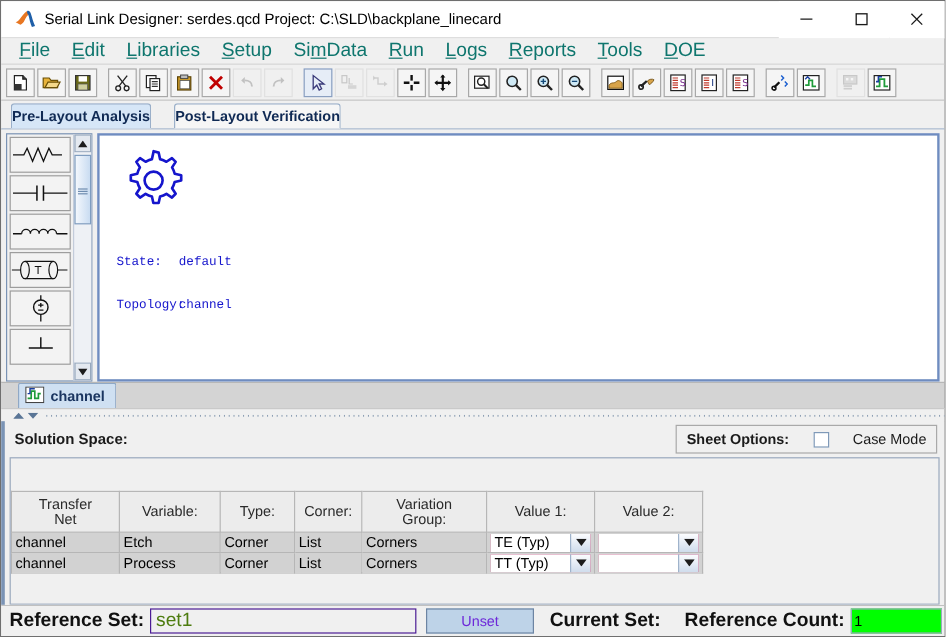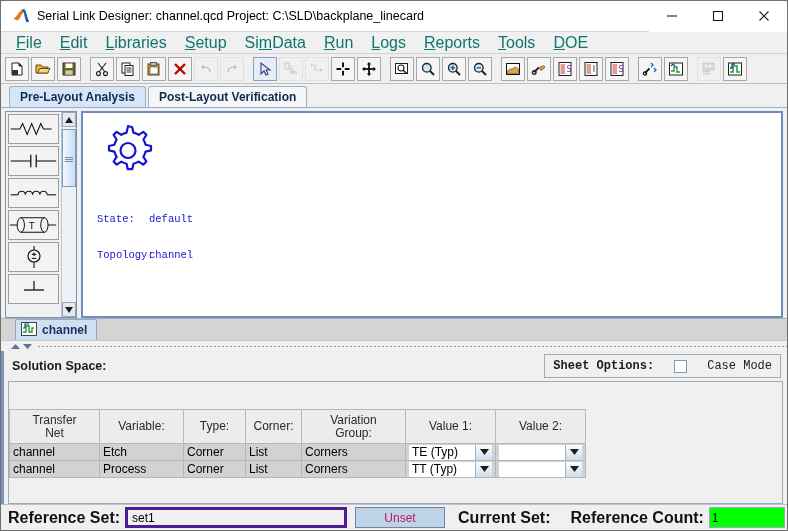--- a/index.html
+++ b/index.html
@@ -79,29 +79,29 @@
   
   .tabstrip {
     height: 24px; min-height: 24px;
     background: #f0f0f0;
     display: flex; align-items: flex-end;
     padding-left: 8px;
     border-bottom: 1px solid #9aafc9;
   }
   .tab {
     height: 21px;
-    padding: 0 10px;
+    padding: 0 0;
     display: flex; align-items: center;
     font-size: 12px; font-weight: bold;
     border: 1px solid #9aafc9;
     border-bottom: none;
     border-radius: 3px 3px 0 0;
     background: #f6f6f6;
     color: #102a54;
-    margin-right: 2px;
+    margin-right: 19px;
   }
   .tab.selected { background: #d6e6f7; }
 
   
   .editor-wrap {
     height: 210px; min-height: 210px;
     background: #f0f0f0;
     padding: 3px 4px 0 4px;
     display: flex;
     position: relative;
@@ -222,21 +222,20 @@
     position: relative;
   }
   .ss-title { font-size: 12.5px; font-weight: bold; color: #1b1b1b; }
   .sheet-options {
     position: absolute; right: 6px; top: 3px;
     height: 24px;
     display: flex; align-items: center; gap: 20px;
     padding: 0 8px;
     border: 1px solid #a9a9a9;
     background: #f0f0f0;
-    font-family: Liberation Mono, monospace;
   }
   .so-label { font-size: 12px; font-weight: bold; color: #1b1b1b; }
   .cb {
     width: 13px; height: 13px;
     border: 1px solid #7f99b8;
     background: #ffffff;
     display: inline-block;
   }
   .cb-text { font-size: 12px; color: #1b1b1b; }
 
@@ -308,32 +307,32 @@
   .st-label {
     display: flex; align-items: center;
     font-size: 16px; font-weight: bold; color: #111;
     padding: 0 5px;
     white-space: nowrap;
   }
   .st-field {
     flex: 0 0 auto;
     width: 222px;
     background: #f0f0f0;
-    border: 3px solid #4c1d95;
+    border: 1px solid #4c1d95;
     display: flex; align-items: center;
     padding-left: 4px;
-    font-size: 12px; font-weight: normal; color: #000000;
+    font-size: 16px; font-weight: normal; color: #4d7c0f;
   }
   .st-btn {
     width: 90px;
     margin: 0 8px;
     background: #bed3e8;
     border: 1px solid #6d85a3;
     display: flex; align-items: center; justify-content: center;
-    font-size: 12px; color: #be185d;
+    font-size: 12px; color: #6d28d9;
   }
   .st-green {
     flex: 1;
     background: #00ff00;
     border: 1px solid #9aa9bd;
     display: flex; align-items: center;
     padding-left: 2px;
     font-size: 12px; color: #000;
   }
 </style>
@@ -342,21 +341,21 @@
 
 <div class="app">
 
   <div class="titlebar">
     <div class="app-logo">
       <svg width="18" height="16" viewBox="0 0 18 16">
         <path d="M1 10.5 C4 10 5.5 6 8 3.5 C9.2 2.3 9.9 1.6 10.6 1.2 L12 4 C10.6 4.8 9.6 6.6 8.4 9 C7.6 10.6 6.6 12 5 12.6 Z" fill="#e87722"></path>
         <path d="M10.6 1.2 C12 0.6 13 1.4 13.6 3 C14.6 5.6 15.4 10 17.2 13.6 L14.6 14.6 C13.2 11.6 12.6 8.2 12 5.8 C11.7 4.6 11.3 3.6 10.6 3.1 Z" fill="#1f5fa8"></path>
       </svg>
     </div>
-    <div class="title-text">Serial Link Designer: channel.qcd Project: C:\SLD\backplane_linecard</div>
+    <div class="title-text">Serial Link Designer: serdes.qcd Project: C:\SLD\backplane_linecard</div>
     <div class="win-buttons">
       <div class="win-btn">
         <svg width="12" height="12" viewBox="0 0 12 12">
             <line x1="1" y1="6" x2="11" y2="6" stroke="#1a1a1a" stroke-width="1.1"></line>
           </svg>
       </div>
       <div class="win-btn">
         <svg width="12" height="12" viewBox="0 0 12 12">
             <rect x="1.5" y="1.5" width="9" height="9" fill="none" stroke="#1a1a1a" stroke-width="1.1"></rect>
           </svg>

